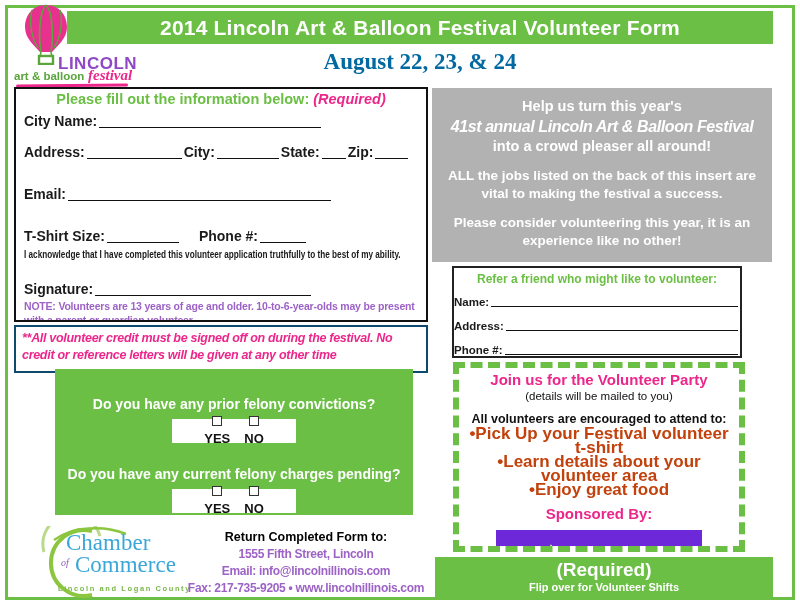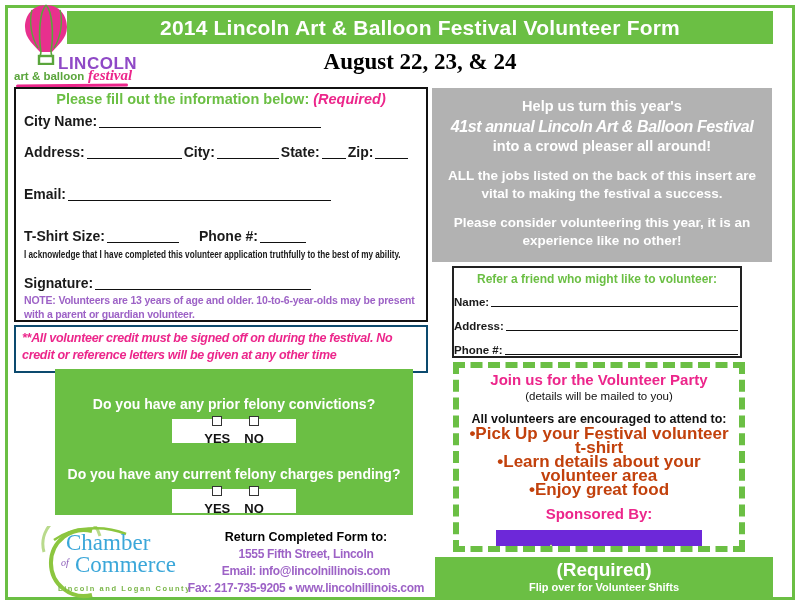--- a/index.html
+++ b/index.html
@@ -18,36 +18,36 @@
   
   .logo{position:absolute;left:12px;top:3px;width:132px;height:84px;}
   .logo svg{position:absolute;left:8px;top:0;}
   .logo-lincoln{position:absolute;left:46px;top:51px;font-size:17px;font-weight:bold;color:#8f49c6;letter-spacing:.5px;}
   .logo-tagline{position:absolute;left:2px;top:67px;font-size:11.5px;font-weight:bold;color:#5aa53c;}
   .logo-festival{position:absolute;left:76px;top:64px;font-size:15px;font-style:italic;font-family:"Liberation Serif",serif;font-weight:bold;color:var(--pink);}
   .logo-squiggle{position:absolute;left:4px;top:81px;width:112px;height:3px;background:var(--pink);border-radius:2px;transform:rotate(-.6deg);}
   .header-bar{position:absolute;left:67px;top:11px;width:706px;height:33px;background:var(--green);color:#fff;
     font-size:21px;font-weight:bold;text-align:center;line-height:33px;letter-spacing:.2px;}
   .dates{position:absolute;left:67px;top:49px;width:706px;text-align:center;
-    font-family:"Liberation Serif",serif;font-size:23px;font-weight:bold;color:#000000;}
+    font-family:"Liberation Serif",serif;font-size:23px;font-weight:bold;color:#0369a1;}
 
   
   .info-box{position:absolute;left:14px;top:87px;width:414px;height:235px;border:2px solid #111;background:#fff;padding:2px 8px;overflow:hidden;}
   .info-title{text-align:center;font-size:14.5px;font-weight:bold;color:var(--green);}
   .info-title .req{color:var(--pink);font-style:italic;margin-left:4px;}
   .row{display:flex;align-items:flex-end;font-size:14px;font-weight:bold;color:var(--ink);line-height:18px;white-space:nowrap;}
   .fill{flex:1 1 auto;border-bottom:1.6px solid #111;height:14px;margin:0 2px 2px 2px;}
   .fill.fx{flex:0 0 auto;}
   .lbl{flex:0 0 auto;}
   .r-fullname{margin-top:5px;padding-right:95px;}
   .r-address{margin-top:13px;padding-right:8px;}
   .r-email{margin-top:24px;padding-right:85px;}
   .r-tshirt{margin-top:24px;padding-right:110px;}
   .ack{margin-top:3px;font-size:10.5px;font-weight:bold;color:var(--ink);white-space:nowrap;transform:scaleX(.78);transform-origin:left center;}
-  .r-signature{margin-top:14px;padding-right:105px;text-align:center;}
+  .r-signature{margin-top:20px;padding-right:105px;text-align:center;}
   .note{margin-top:1px;font-size:10.5px;line-height:14px;font-weight:bold;color:var(--purple);letter-spacing:-.2px;}
 
   .pink-box{position:absolute;left:14px;top:325px;width:414px;height:48px;border:2px solid #0c4a6e;background:#fff;padding:3px 6px;
     color:var(--pink);font-size:12.5px;line-height:17px;font-weight:bold;font-style:italic;letter-spacing:-.3px;overflow:hidden;}
 
   .felony-box{position:absolute;left:55px;top:369px;width:358px;height:146px;background:var(--green);padding-top:26px;overflow:hidden;}
   .felony-q{text-align:center;color:#fff;font-size:14px;font-weight:bold;line-height:18px;}
   .felony-q2{margin-top:22px;}
   .cb-strip{width:124px;height:24px;margin:6px auto 0 auto;background:#fff;display:flex;align-items:center;justify-content:center;gap:14px;}
   .cb-opt{display:flex;align-items:center;gap:5px;font-size:13px;font-weight:bold;color:#111;flex-direction:column;}

